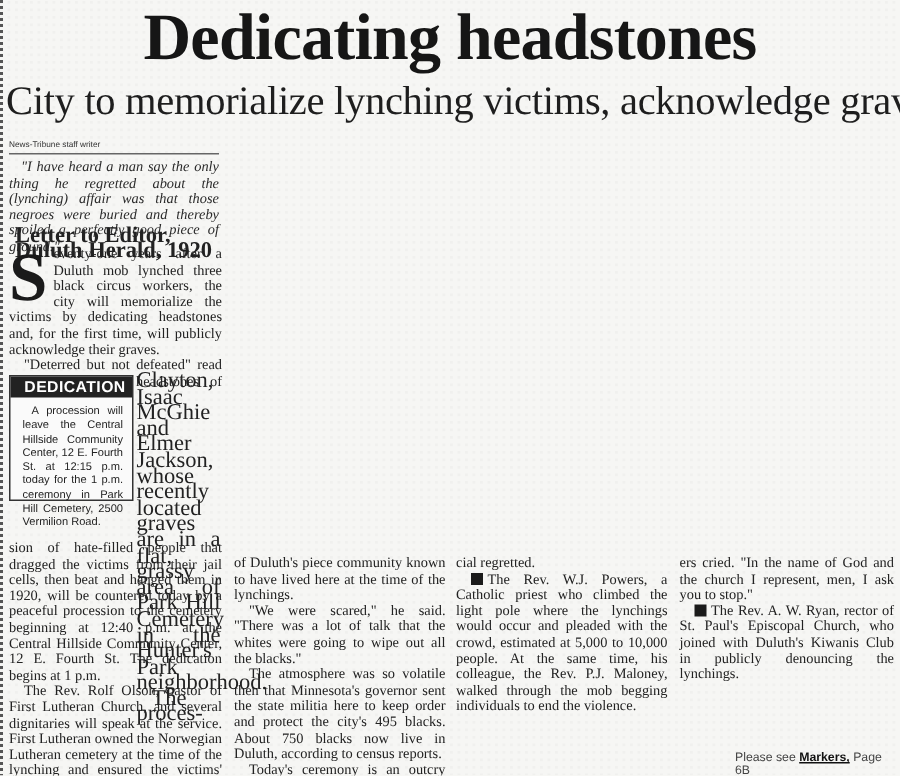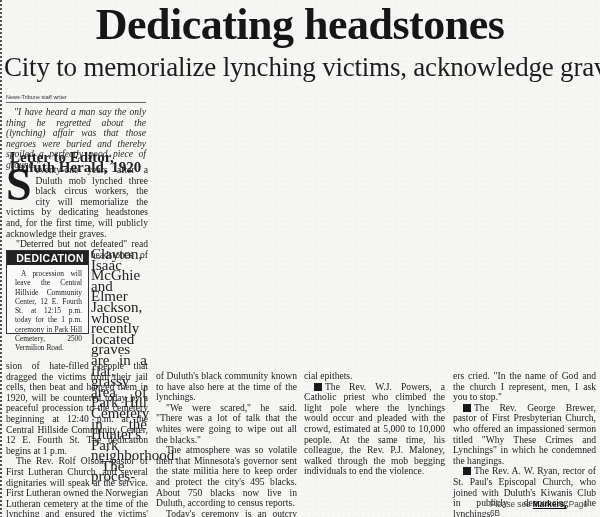--- a/index.html
+++ b/index.html
@@ -71,21 +71,21 @@
   .sidebar {
     position: absolute; left: 6px; top: 250px; width: 81px; height: 82px;
     border: 1px solid #333; background: #fafafa;
   }
   .sidebar-head {
     background: #222; color: #fff;
     font-family: "Liberation Sans", sans-serif; font-weight: bold;
     font-size: 10.5px; line-height: 14px; padding-left: 5px; letter-spacing: 0.3px; text-align: center;
   }
   .sidebar-body {
-    font-family: Liberation Serif, serif;
+    font-family: Liberation Sans, sans-serif;
     font-size: 7.4px; line-height: 9.3px; color: #222;
     padding: 4px 6px 0 8px; text-align: justify; text-indent: 6px;
   }
   .wrap-col {
     position: absolute; left: 91px; top: 249px; width: 56px;
     font-size: 15px; line-height: 10.6px; color: #222; text-align: justify;
   }
   .bullet {
     display: inline-block; width: 8px; height: 8px; background: #1a1a1a;
     margin-right: 3px; vertical-align: -1px;
@@ -125,35 +125,34 @@
     <div style="text-indent:10px;">The proces-</div>
   </div>
 
   <div class="col" style="left:6px; top:361px; width:142px;">
     <p class="noindent">sion of hate-filled people that dragged the victims from their jail cells, then beat and hanged them in 1920, will be countered today by a peaceful procession to the cemetery beginning at 12:40 p.m. at the Central Hillside Community Center, 12 E. Fourth St. The dedication begins at 1 p.m.</p>
     <p>The Rev. Rolf Olson, pastor of First Lutheran Church, and several dignitaries will speak at the service. First Lutheran owned the Norwegian Lutheran cemetery at the time of the lynching and ensured the victims' burial despite the explosive climate.</p>
 
   </div>
 
   <div class="col" style="left:156px; top:371px; width:141px;">
-    <p class="noindent">of Duluth's black community known to have also here at the time of the lynchings.</p>
+    <p class="noindent">of Duluth's piece community known to have lived here at the time of the lynchings.</p>
     <p>"We were scared," he said. "There was a lot of talk that the whites were going to wipe out all the blacks."</p>
     <p>The atmosphere was so volatile then that Minnesota's governor sent the state militia here to keep order and protect the city's 495 blacks. About 750 blacks now live in Duluth, according to census reports.</p>
     <p>Today's ceremony is an outcry against the racial violence that continues here as evidenced in February when two predominantly black churches were spray painted with ra-</p>
   </div>
 
   <div class="col" style="left:304px; top:371px; width:141px;">
-    <p class="noindent">cial epithets.</p>
+    <p class="noindent">cial regretted.</p>
     <p><span class="bullet"></span><span>The Rev. W.J. Powers, a Catholic priest who climbed the light pole where the lynchings would occur and pleaded with the crowd, estimated at 5,000 to 10,000 people. At the same time, his colleague, the Rev. P.J. Maloney, walked through the mob begging individuals to end the violence.</span></p>
 
   </div>
 
   <div class="col" style="left:453px; top:371px; width:143px;">
     <p class="noindent">ers cried. "In the name of God and the church I represent, men, I ask you to stop."</p>
-    <p><span class="bullet"></span><span>The Rev. George Brewer, pastor of First Presbyterian Church, who offered an impassioned sermon titled "Why These Crimes and Lynchings" in which he condemned the hangings.</span></p>
     <p><span class="bullet"></span><span>The Rev. A. W. Ryan, rector of St. Paul's Episcopal Church, who joined with Duluth's Kiwanis Club in publicly denouncing the lynchings.</span></p>
 
   </div>
 
   <div class="jump">
     <span>Please see </span><b>Markers,</b><span> Page 6B</span>
   </div>
 </div>
 
 </body></html>

